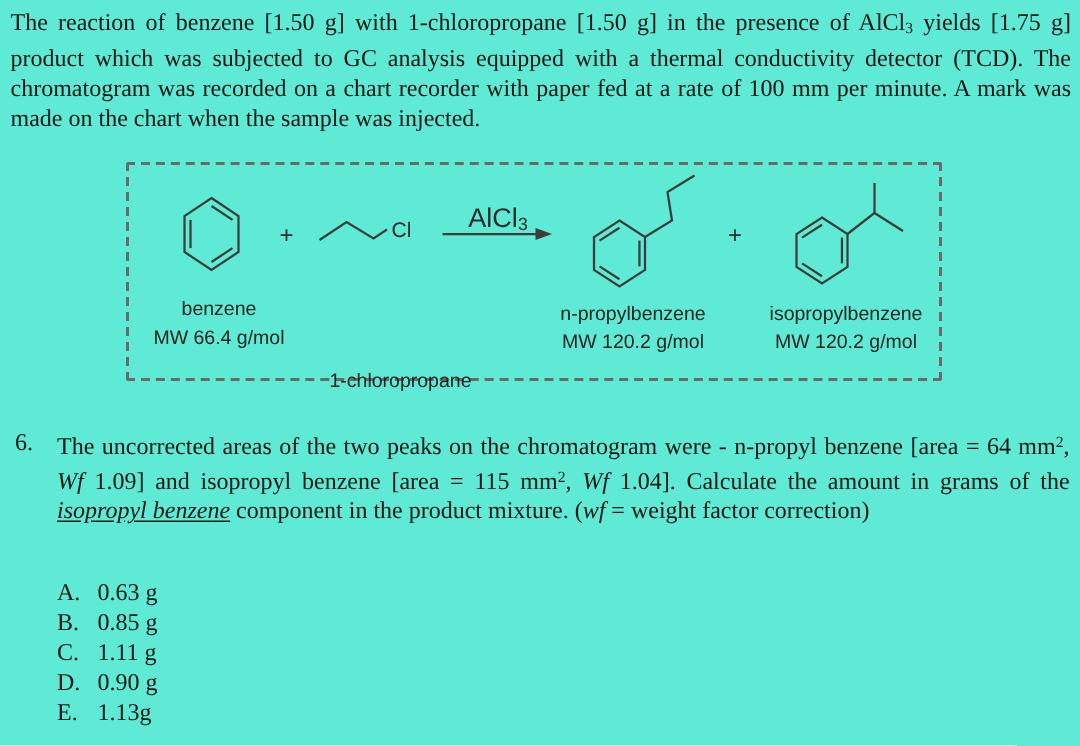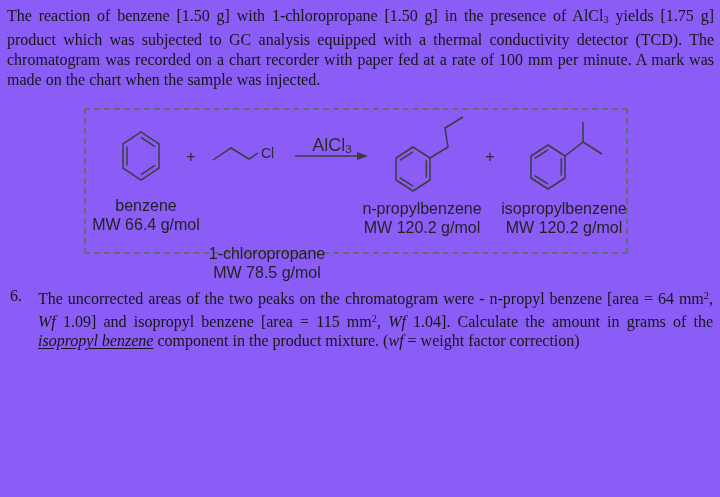--- a/index.html
+++ b/index.html
@@ -4,21 +4,21 @@
 <style>
   html, body {
     margin: 0;
     padding: 0;
     background: #fdfdfc;
   }
   .page {
     position: relative;
     width: 720px;
     height: 497px;
-    background: #8b5cf6;
+    background: #5eead4;
     color: #161616;
     font-family: "Liberation Serif", serif;
     overflow: hidden;
   }
   .intro {
     position: absolute;
     top: 6px;
     left: 7px;
     width: 707px;
     font-size: 16px;
@@ -59,21 +59,21 @@
     width: 80px;
     text-align: center;
     font-family: "Liberation Sans", sans-serif;
     font-size: 18px;
     color: #2b2b2b;
   }
   .compound-label {
     position: absolute;
     text-align: center;
     font-family: "Liberation Sans", sans-serif;
-    font-size: 16px;
+    font-size: 13px;
     line-height: 19px;
     color: #232323;
   }
   .lbl-benzene       { left: 2px;   top: 86px; width: 116px; }
   .lbl-chloropropane { left: 120px; top: 86px; width: 122px; margin-top: 48px; }
   .lbl-propylbenzene { left: 268px; top: 89px; width: 136px; }
   .lbl-isopropyl     { left: 410px; top: 89px; width: 136px; }
 
   .question {
     position: absolute;
@@ -155,31 +155,47 @@
     </svg>
 
     <div class="catalyst-label"><span>AlCl</span><sub>3</sub></div>
 
     <div class="compound-label lbl-benzene">
       <div>benzene</div>
       <div>MW 66.4 g/mol</div>
     </div>
     <div class="compound-label lbl-chloropropane">
       <div>1-chloropropane</div>
-      <div>MW 78.5 g/mol</div>
     </div>
     <div class="compound-label lbl-propylbenzene">
       <div>n-propylbenzene</div>
       <div>MW 120.2 g/mol</div>
     </div>
     <div class="compound-label lbl-isopropyl">
       <div>isopropylbenzene</div>
       <div>MW 120.2 g/mol</div>
     </div>
   </div>
 
   <div class="question">
     <span class="qnum">6.</span>
     <div class="qbody"><span>The uncorrected areas of the two peaks on the chromatogram were - n-propyl benzene [area = 64 mm</span><sup>2</sup><span>, </span><i>Wf</i><span> 1.09] and isopropyl benzene [area = 115 mm</span><sup>2</sup><span>, </span><i>Wf</i><span> 1.04]. Calculate the amount in grams of the </span><u>isopropyl benzene</u><span> component in the product mixture. (</span><i>wf</i><span> = weight factor correction)</span></div>
   </div>
 
+  <div class="options">
+    <div class="option-row">
+      <span class="opt-letter">A.</span><span>0.63 g</span>
+    </div>
+    <div class="option-row">
+      <span class="opt-letter">B.</span><span>0.85 g</span>
+    </div>
+    <div class="option-row">
+      <span class="opt-letter">C.</span><span>1.11 g</span>
+    </div>
+    <div class="option-row">
+      <span class="opt-letter">D.</span><span>0.90 g</span>
+    </div>
+    <div class="option-row">
+      <span class="opt-letter">E.</span><span>1.13g</span>
+    </div>
+  </div>
 
 </div>
 
 </body></html>

